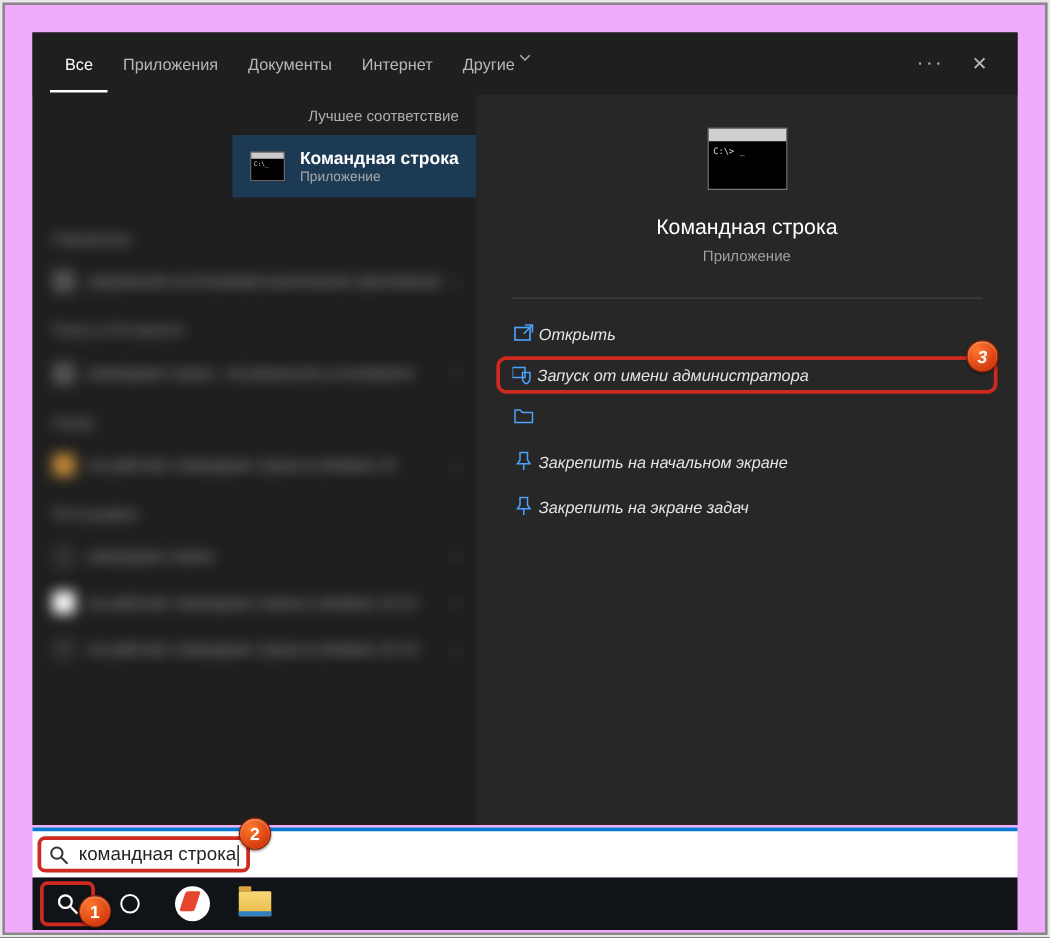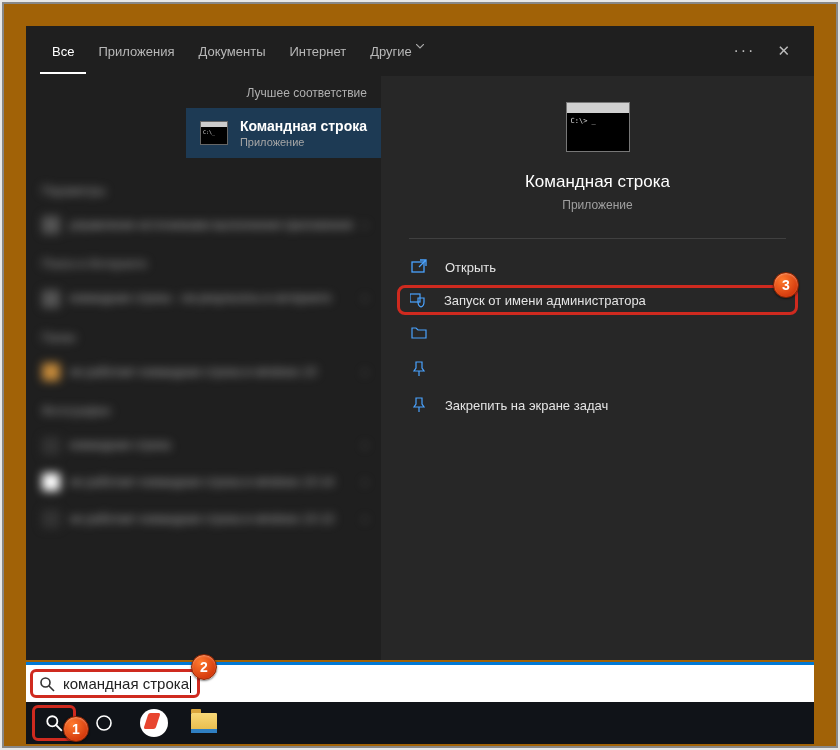--- a/index.html
+++ b/index.html
@@ -9,21 +9,21 @@
     width: 840px;
     height: 750px;
     overflow: hidden;
     position: relative;
   }
   .outer-frame {
     border: 2px solid #888;
     width: 836px;
     height: 746px;
     margin: 2px;
-    background: #a16207;
+    background: #f0abfc;
     position: relative;
   }
   .search-window {
     position: absolute;
     top: 22px;
     left: 22px;
     width: 788px;
     height: 634px;
     background: #1f1f1f;
     display: flex;
@@ -175,26 +175,27 @@
   }
   .divider {
     height: 1px;
     background: #404040;
     margin: 26px 28px 10px;
   }
   .action-list { padding: 0 16px; }
   .action {
     display: flex;
     align-items: center;
-    gap: 18px;
+    gap: 4px;
     padding: 10px 14px;
     color: #e4e4e4;
     font-size: 13px;
     cursor: pointer;
     border-radius: 2px;
+    font-style: italic;
   }
   .action-ico {
     width: 16px; height: 16px;
     flex-shrink: 0;
     color: #4aa3ff;
     display: flex; align-items: center; justify-content: center;
   }
   .callout {
     border: 3px solid #cf2a1f;
     border-radius: 8px;
@@ -423,20 +424,21 @@
                   <path d="M1 4 L1 13 L15 13 L15 5 L7 5 L5 3 L1 3 Z" fill="none" stroke="#4aa3ff" stroke-width="1.2"></path>
                 </svg>
             </span>
           </div>
           <div class="action">
             <span class="action-ico">
               <svg width="16" height="16" viewBox="0 0 16 16">
                   <path d="M5 1 L11 1 L11 7 L13 10 L3 10 L5 7 Z M8 10 L8 15" fill="none" stroke="#4aa3ff" stroke-width="1.2"></path>
                 </svg>
             </span>
+            <span>Закрепить на начальном экране</span>
           </div>
           <div class="action">
             <span class="action-ico">
               <svg width="16" height="16" viewBox="0 0 16 16">
                   <path d="M5 1 L11 1 L11 7 L13 10 L3 10 L5 7 Z M8 10 L8 15" fill="none" stroke="#4aa3ff" stroke-width="1.2"></path>
                 </svg>
             </span>
             <span>Закрепить на экране задач</span>
           </div>
         </div>

